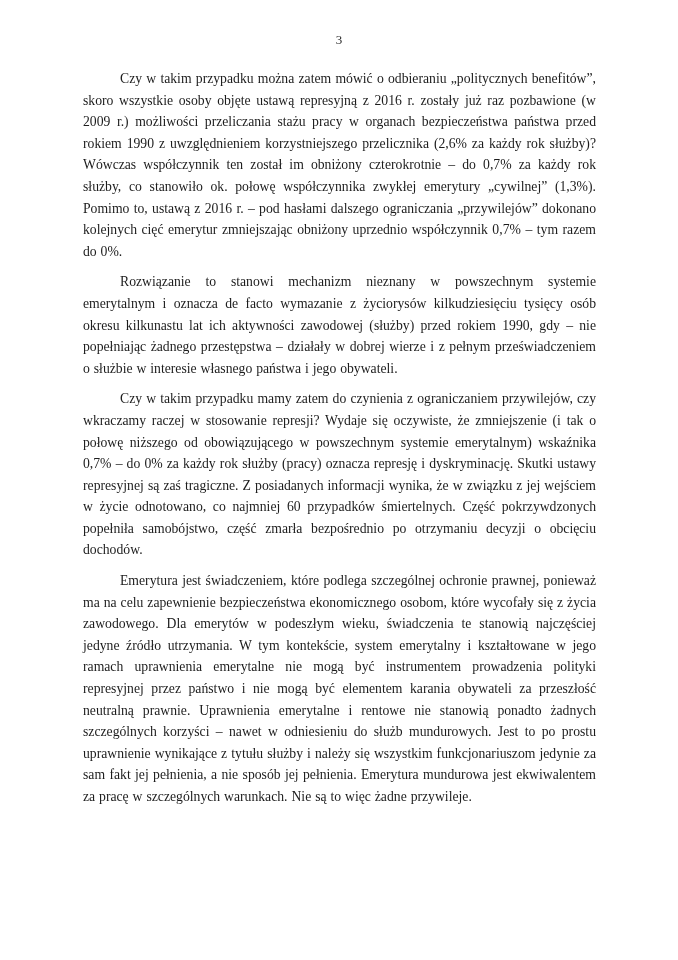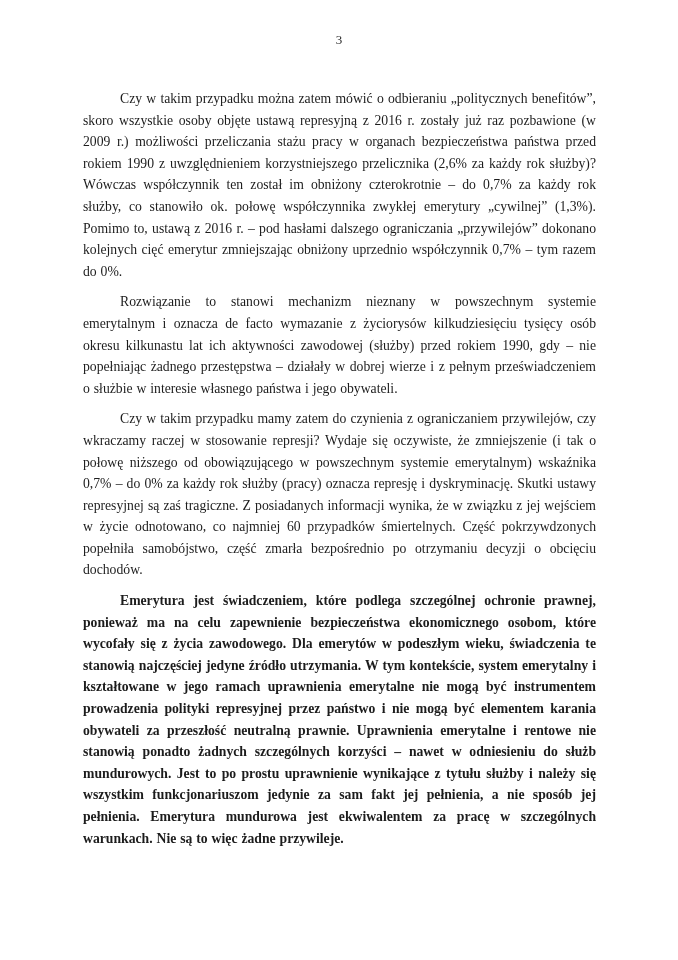--- a/index.html
+++ b/index.html
@@ -22,34 +22,33 @@
     left: 0;
     right: 0;
     text-align: center;
     font-size: 13px;
     line-height: 16px;
     color: #2a2a2a;
   }
   .content {
     position: absolute;
     left: 83px;
-    top: 88px;
+    top: 68px;
     width: 513px;
   }
   .content p {
     margin: 0 0 9px 0;
     text-align: justify;
     text-indent: 37px;
     font-size: 13.7px;
     line-height: 21.6px;
     word-spacing: 0.5px;
   }
   .content p:last-child {
     margin-bottom: 0;
-    font-weight: bold;
   }
   .italic {
   }
 </style>
 </head>
 <body>
 
 <div class="page">
 
   <div class="page-number">3</div>

